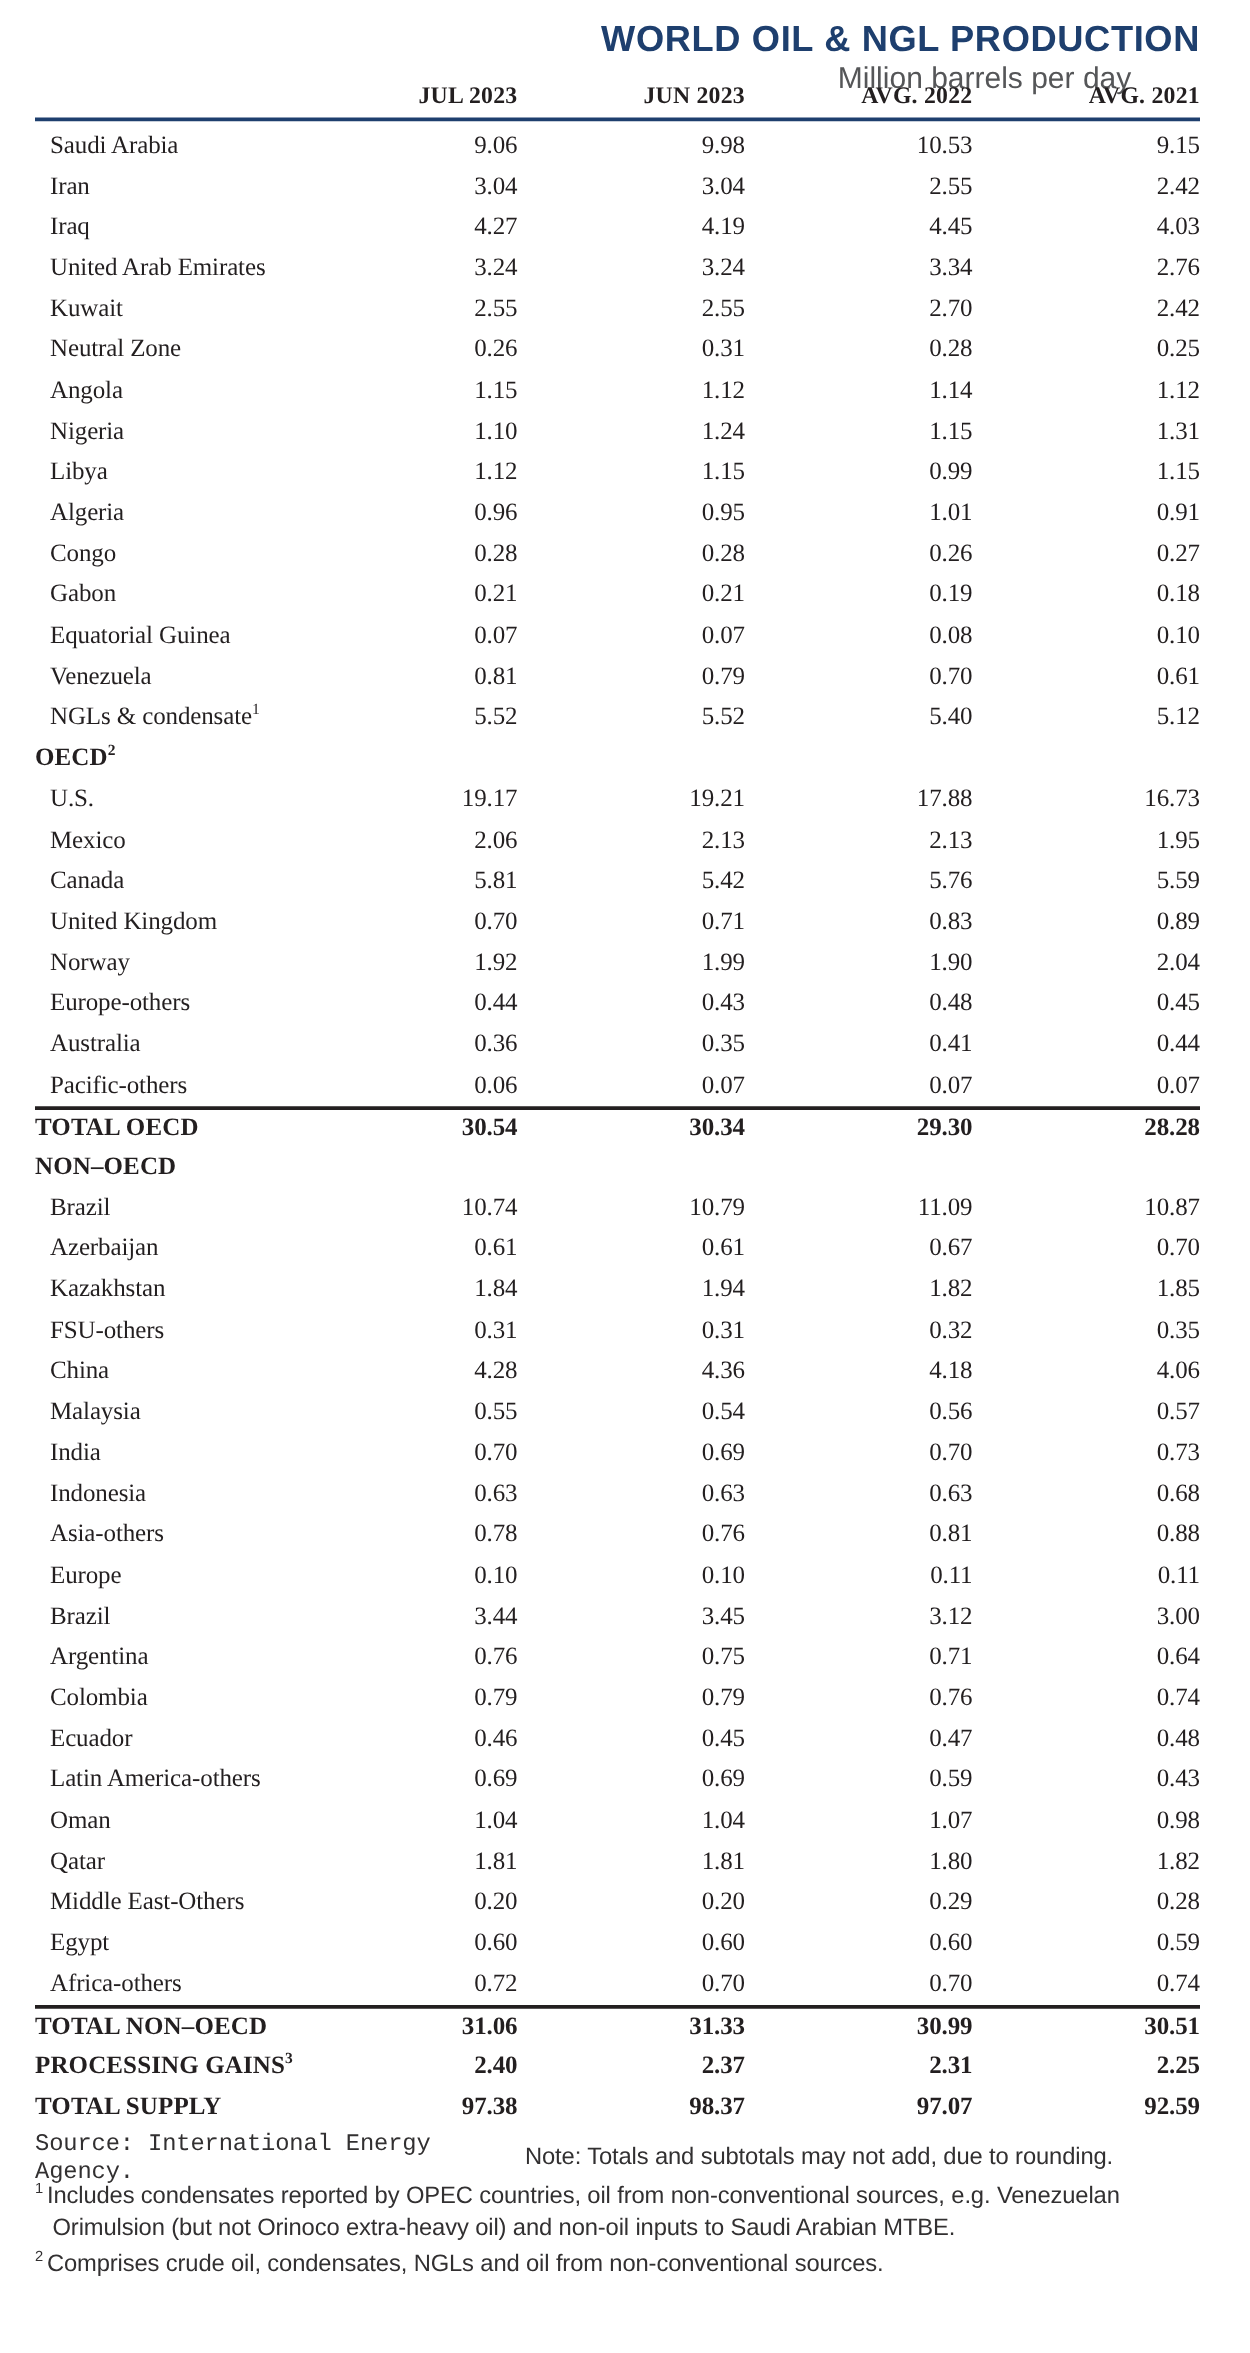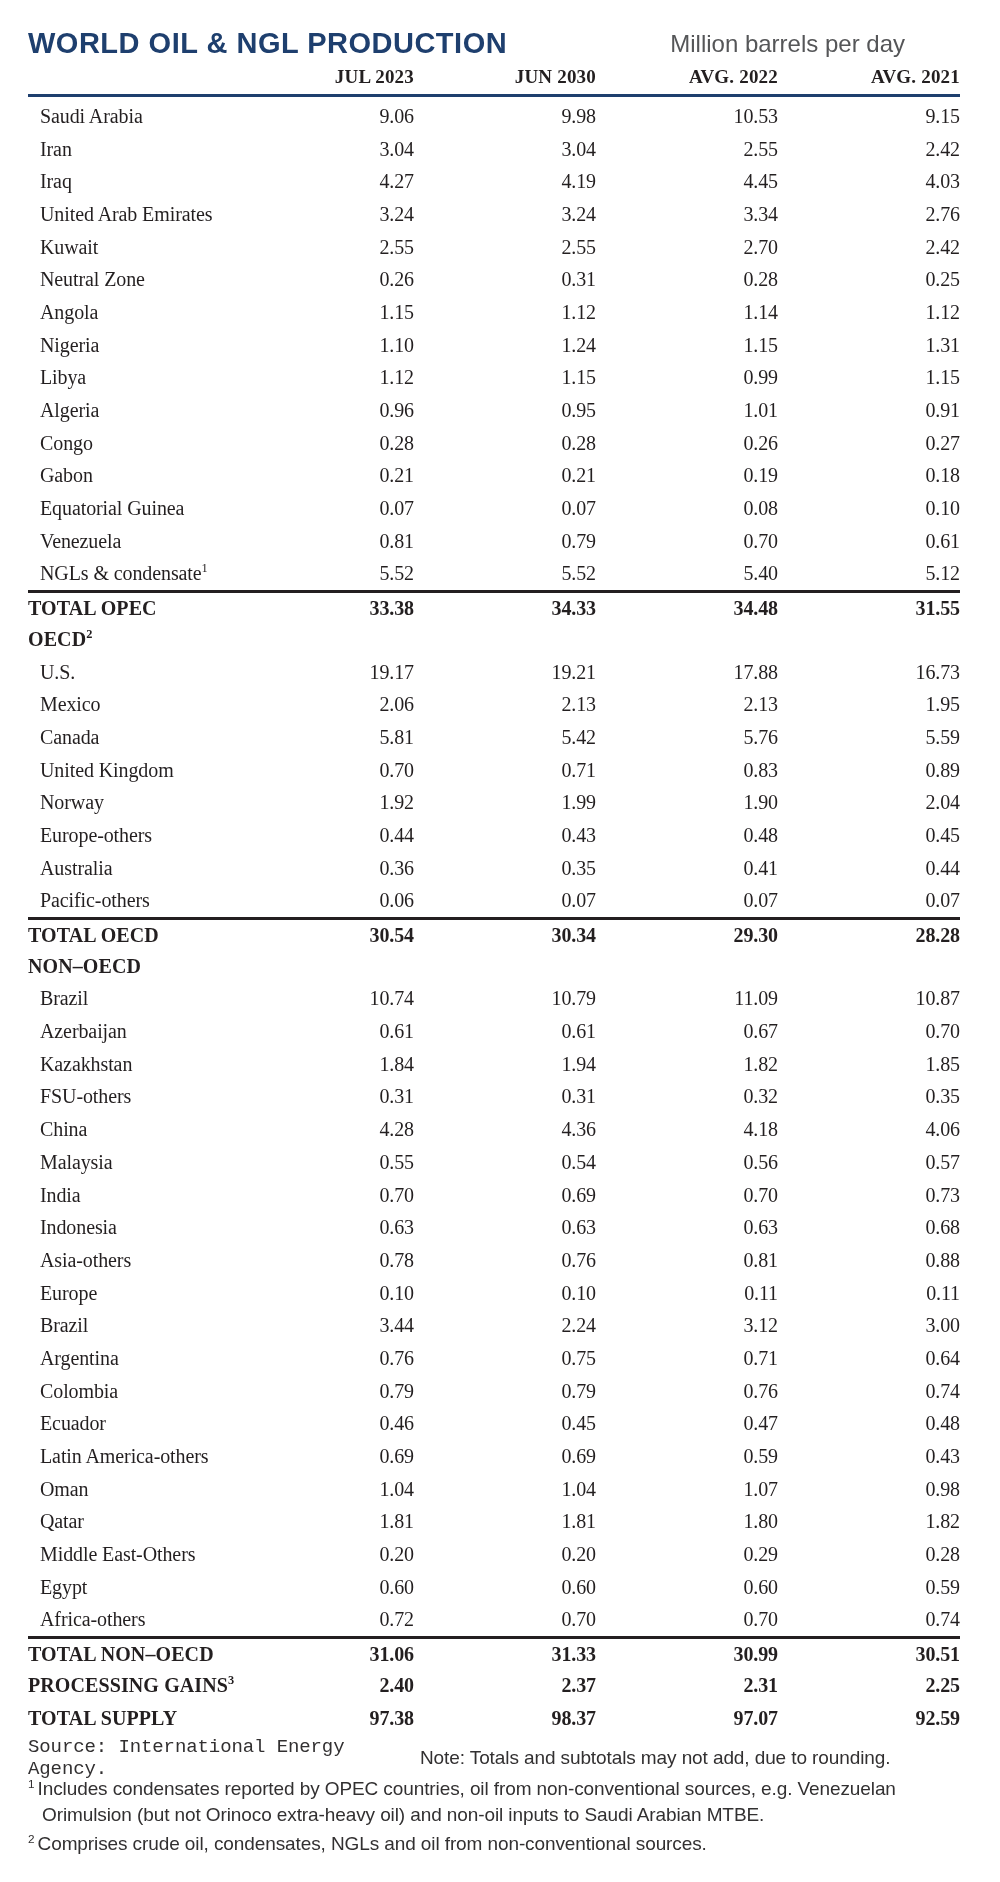--- a/index.html
+++ b/index.html
@@ -13,20 +13,21 @@
     overflow: hidden;
   }
   .page {
     padding: 16px 40px 0 28px;
   }
   .masthead {
     display: flex;
     justify-content: space-between;
     align-items: flex-end;
     height: 44px;
+    flex-direction: column;
   }
   .title {
     font-size: 29px;
     font-weight: 700;
     letter-spacing: 0.5px;
     color: #1e3f6e;
   }
   .subtitle {
     font-size: 24px;
     color: #555658;
@@ -92,21 +93,21 @@
 <div class="page">
 
   <div class="masthead">
     <div class="title">WORLD OIL &amp; NGL PRODUCTION</div>
     <div class="subtitle">Million barrels per day</div>
   </div>
 
   <div class="grid-row colheads">
     <div class="cell label"></div>
     <div class="cell num">JUL 2023</div>
-    <div class="cell num">JUN 2030</div>
+    <div class="cell num">JUN 2023</div>
     <div class="cell num">AVG. 2022</div>
     <div class="cell num">AVG. 2021</div>
   </div>
 
   <div class="table-body">
       <div class="grid-row row data">
         <div class="cell label">Saudi Arabia</div>
         <div class="cell num">9.06</div>
         <div class="cell num">9.98</div>
         <div class="cell num">10.53</div>
@@ -202,27 +203,20 @@
         <div class="cell num">0.79</div>
         <div class="cell num">0.70</div>
         <div class="cell num">0.61</div>
       </div>
       <div class="grid-row row data">
         <div class="cell label">NGLs &amp; condensate<sup>1</sup></div>
         <div class="cell num">5.52</div>
         <div class="cell num">5.52</div>
         <div class="cell num">5.40</div>
         <div class="cell num">5.12</div>
-      </div>
-      <div class="grid-row row total rule-top">
-        <div class="cell label">TOTAL OPEC</div>
-        <div class="cell num">33.38</div>
-        <div class="cell num">34.33</div>
-        <div class="cell num">34.48</div>
-        <div class="cell num">31.55</div>
       </div>
       <div class="grid-row row section">
         <div class="cell label">OECD<sup>2</sup></div>
         <div class="cell num"></div>
         <div class="cell num"></div>
         <div class="cell num"></div>
         <div class="cell num"></div>
       </div>
       <div class="grid-row row data">
         <div class="cell label">U.S.</div>
@@ -360,21 +354,21 @@
       <div class="grid-row row data">
         <div class="cell label">Europe</div>
         <div class="cell num">0.10</div>
         <div class="cell num">0.10</div>
         <div class="cell num">0.11</div>
         <div class="cell num">0.11</div>
       </div>
       <div class="grid-row row data">
         <div class="cell label">Brazil</div>
         <div class="cell num">3.44</div>
-        <div class="cell num">2.24</div>
+        <div class="cell num">3.45</div>
         <div class="cell num">3.12</div>
         <div class="cell num">3.00</div>
       </div>
       <div class="grid-row row data">
         <div class="cell label">Argentina</div>
         <div class="cell num">0.76</div>
         <div class="cell num">0.75</div>
         <div class="cell num">0.71</div>
         <div class="cell num">0.64</div>
       </div>

